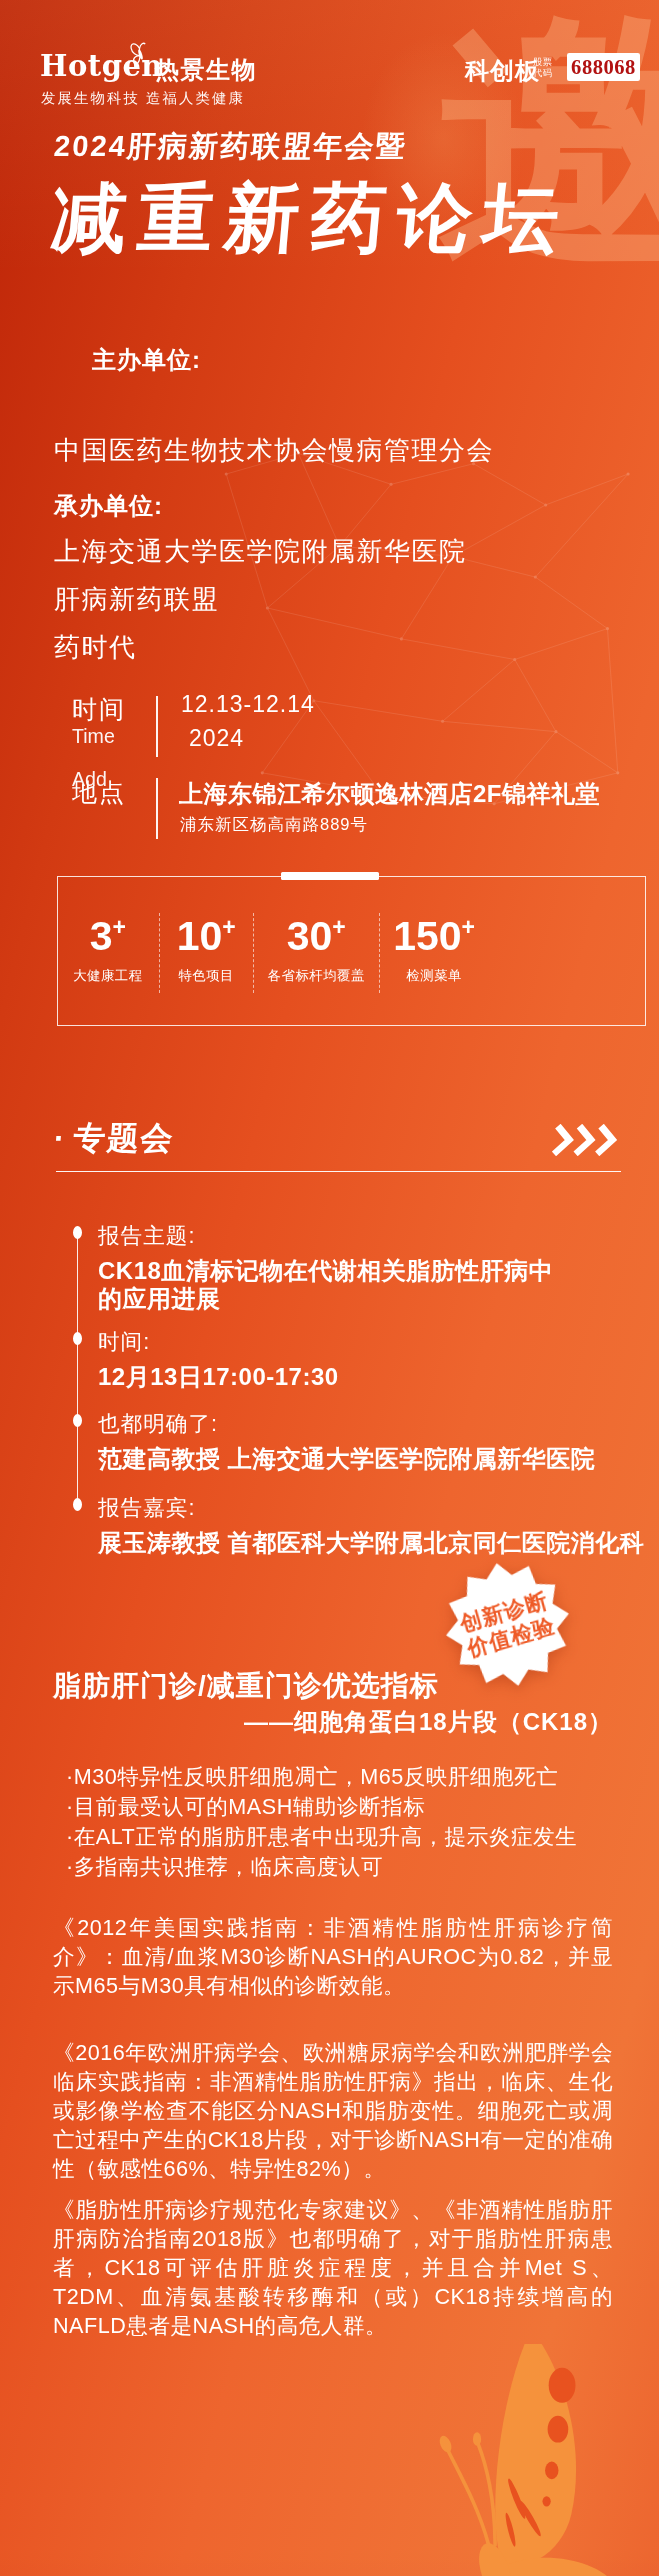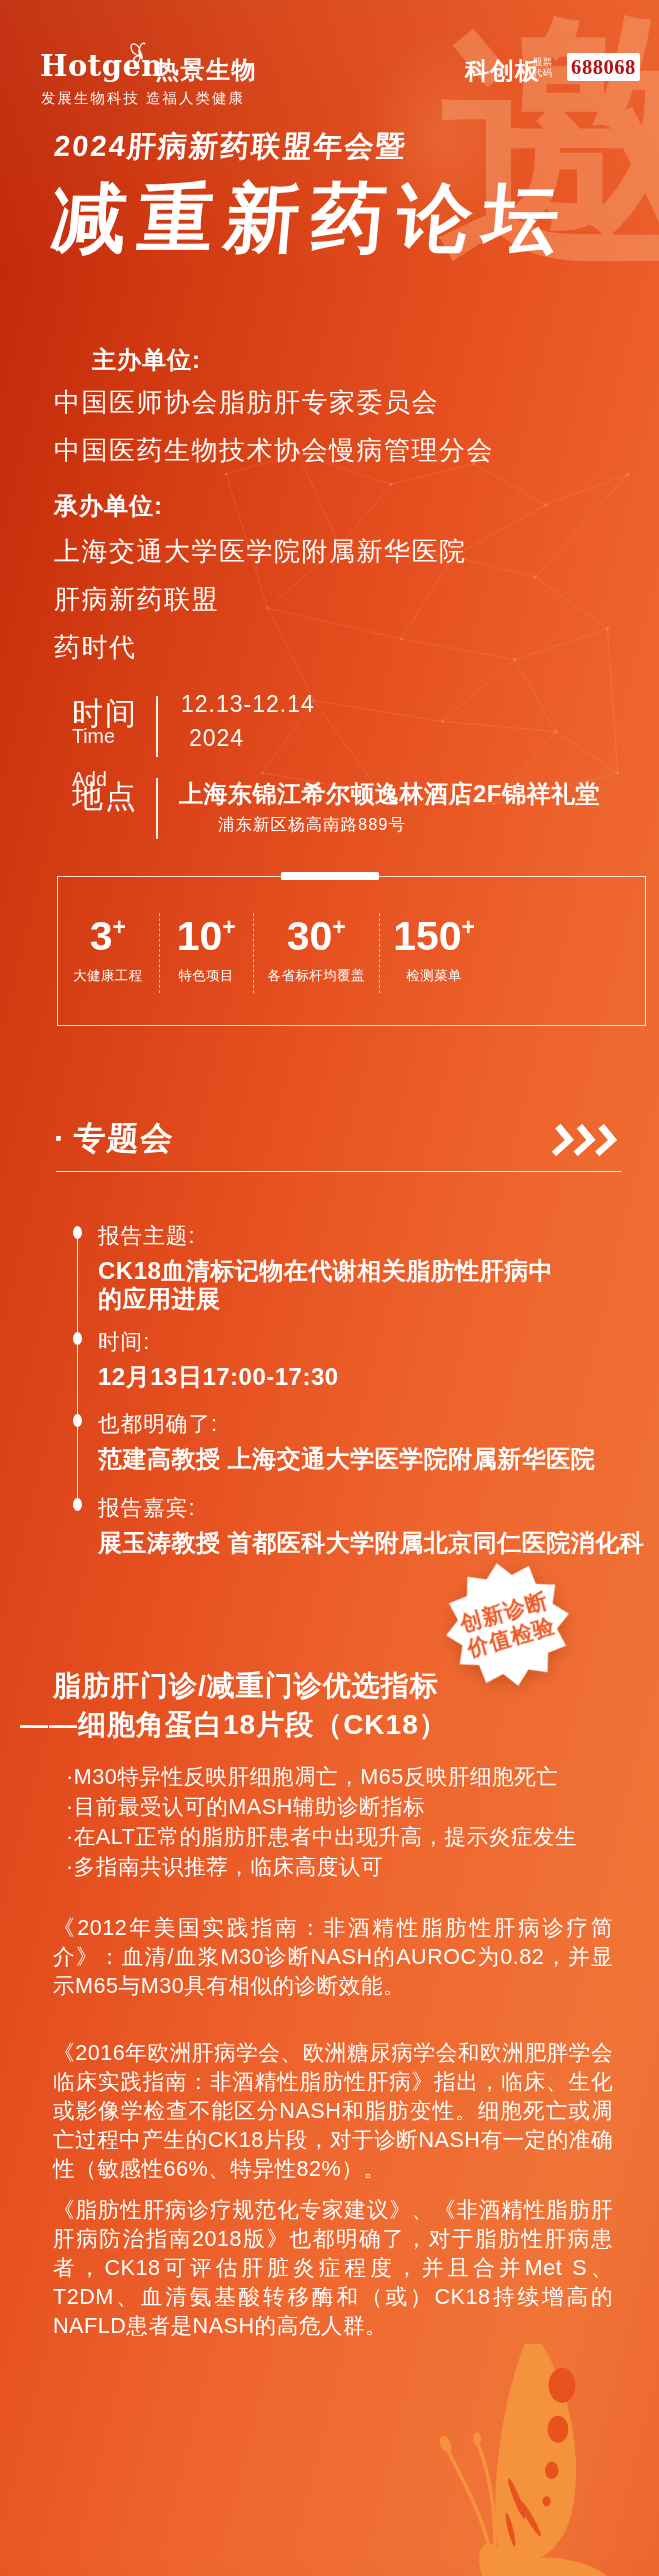--- a/index.html
+++ b/index.html
@@ -23,21 +23,21 @@
     display:flex;align-items:center;justify-content:center;}
   .codebox span{color:#b21212;font-size:20.6px;font-weight:800;letter-spacing:0.5px;font-family:Liberation Serif, serif;}
   
   .wm{right:-46px;top:7.2px;font-size:268px;line-height:1;font-weight:900;color:rgba(255,198,152,.32);z-index:1;}
   .t1{left:54px;top:127px;font-size:29px;font-weight:800;letter-spacing:2.1px;transform:skewX(-5deg);}
   .t2{left:52px;top:169px;font-size:75px;font-weight:900;letter-spacing:11.3px;transform:skewX(-5deg);white-space:nowrap;}
   
   .sec-label{font-size:24px;font-weight:800;letter-spacing:1px;}
   .org-line{font-size:26px;font-weight:400;letter-spacing:1.5px;white-space:nowrap;}
   
-  .big-cn{font-size:31px;letter-spacing:2.1px;}
+  .big-cn{font-size:25px;letter-spacing:2.1px;}
   .big-en{font-size:19.6px;opacity:.95;}
   .vline{width:1.5px;background:#fff;opacity:.95;}
   .dt{font-size:23px;font-weight:400;letter-spacing:1px;}
   .venue{font-size:24px;font-weight:800;letter-spacing:0.5px;white-space:nowrap;text-align:right;}
   .venue-sub{font-size:16.5px;letter-spacing:1px;}
   
   .stats-box{left:57px;top:876px;width:587px;height:148px;border:0.5px solid rgba(255,255,255,.85);}
   .stats-tab{left:50%;transform:translateX(-50%);top:872px;width:98px;height:8.2px;background:#fff;border-radius:1.5px;}
   .stats-row{left:57px;top:913px;width:587px;display:flex;}
   .stat{text-align:center;box-sizing:border-box;border-right:1px dashed rgba(255,255,255,.6);padding:3.1px 0 7.2px;}
@@ -57,21 +57,21 @@
   .si .lab{font-size:21.6px;letter-spacing:1px;}
   .si .val{font-size:24px;font-weight:800;letter-spacing:0.5px;line-height:28px;white-space:nowrap;margin-top:7.2px;}
   
   .badge{left:444px;top:1561px;width:127px;height:127px;transform:rotate(-10deg);filter:drop-shadow(0 4.1px 7.2px rgba(130,25,0,.30));z-index:4;}
   .badge-star{width:100%;height:100%;background:#fff;
     clip-path:polygon(50% 0.9%,60.1% 12.2%,74.5% 7.5%,77.6% 22.4%,92.5% 25.5%,87.8% 39.9%,99.1% 50%,87.8% 60.1%,92.5% 74.5%,77.6% 77.6%,74.5% 92.5%,60.1% 87.8%,50% 99.1%,39.9% 87.8%,25.5% 92.5%,22.4% 77.6%,7.5% 74.5%,12.2% 60.1%,0.9% 50%,12.2% 39.9%,7.5% 25.5%,22.4% 22.4%,25.5% 7.5%,39.9% 12.2%);}
   .badge-txt{position:absolute;inset:0;display:flex;flex-direction:column;align-items:center;justify-content:center;
     transform:rotate(-6deg);color:#ee5a26;font-size:21.6px;font-weight:800;line-height:26px;letter-spacing:1px;}
   
   .h-t1{left:53px;top:1667px;font-size:28px;font-weight:800;letter-spacing:1px;}
-  .h-t2{left:0;top:1706px;width:613px;text-align:left;font-size:28px;font-weight:800;letter-spacing:1px;padding-left:20px;}
+  .h-t2{left:0;top:1706px;width:613px;text-align:right;font-size:24px;font-weight:800;letter-spacing:1px;}
   .bullets{left:66px;top:1762px;width:572px;}
   .bullet{font-size:21.6px;line-height:30px;letter-spacing:0.5px;white-space:nowrap;}
   .para{left:53px;width:560px;font-size:21.6px;line-height:29px;letter-spacing:0.5px;text-align:justify;}
   .p1{top:1913px}.p2{top:2038px}.p3{top:2195px}
   svg{display:block;}
 </style>
 </head>
 <body>
 
 <div class="poster">
@@ -133,38 +133,37 @@
     <div>代码</div>
   </div>
   <div class="abs z codebox">
     <span>688068</span>
   </div>
 
   <div class="abs z t1">2024肝病新药联盟年会暨</div>
   <div class="abs z t2">减重新药论坛</div>
 
   <div class="abs z sec-label" style="left:54px;top:344px;margin-left:38px;">主办单位:</div>
-  <div class="abs z org-line" style="left:54px;top:385px;">中国医师协会脂肪肝专家委员会</div>
   <div class="abs z org-line" style="left:54px;top:433px;">中国医药生物技术协会慢病管理分会</div>
   <div class="abs z sec-label" style="left:54px;top:490px;">承办单位:</div>
   <div class="abs z org-line" style="left:54px;top:534px;">上海交通大学医学院附属新华医院</div>
   <div class="abs z org-line" style="left:54px;top:582px;">肝病新药联盟</div>
   <div class="abs z org-line" style="left:54px;top:630px;">药时代</div>
 
   <div class="abs z big-cn" style="left:72px;top:693px;">时间</div>
   <div class="abs z big-en" style="left:72px;top:725px;">Time</div>
   <div class="abs z vline" style="left:156px;top:696px;height:61px;"></div>
   <div class="abs z dt" style="left:181px;top:691px;">12.13-12.14</div>
   <div class="abs z dt" style="left:189px;top:725px;">2024</div>
 
   <div class="abs z big-cn" style="left:72px;top:776px;">地点</div>
   <div class="abs z big-en" style="left:72px;top:768px;">Add</div>
   <div class="abs z vline" style="left:156px;top:778px;height:61px;"></div>
   <div class="abs z venue" style="left:179px;top:778px;">上海东锦江希尔顿逸林酒店2F锦祥礼堂</div>
-  <div class="abs z venue-sub" style="left:180px;top:814px;margin-left:38px;">浦东新区杨高南路889号</div>
+  <div class="abs z venue-sub" style="left:180px;top:814px;">浦东新区杨高南路889号</div>
 
   <div class="abs z stats-box"></div>
   <div class="abs z stats-tab"></div>
   <div class="abs z stats-row">
     <div class="stat s1">
       <div class="num"><span>3</span><span class="plus">+</span></div>
       <div class="lbl">大健康工程</div>
     </div>
     <div class="stat s2">
       <div class="num"><span>10</span><span class="plus">+</span></div>

